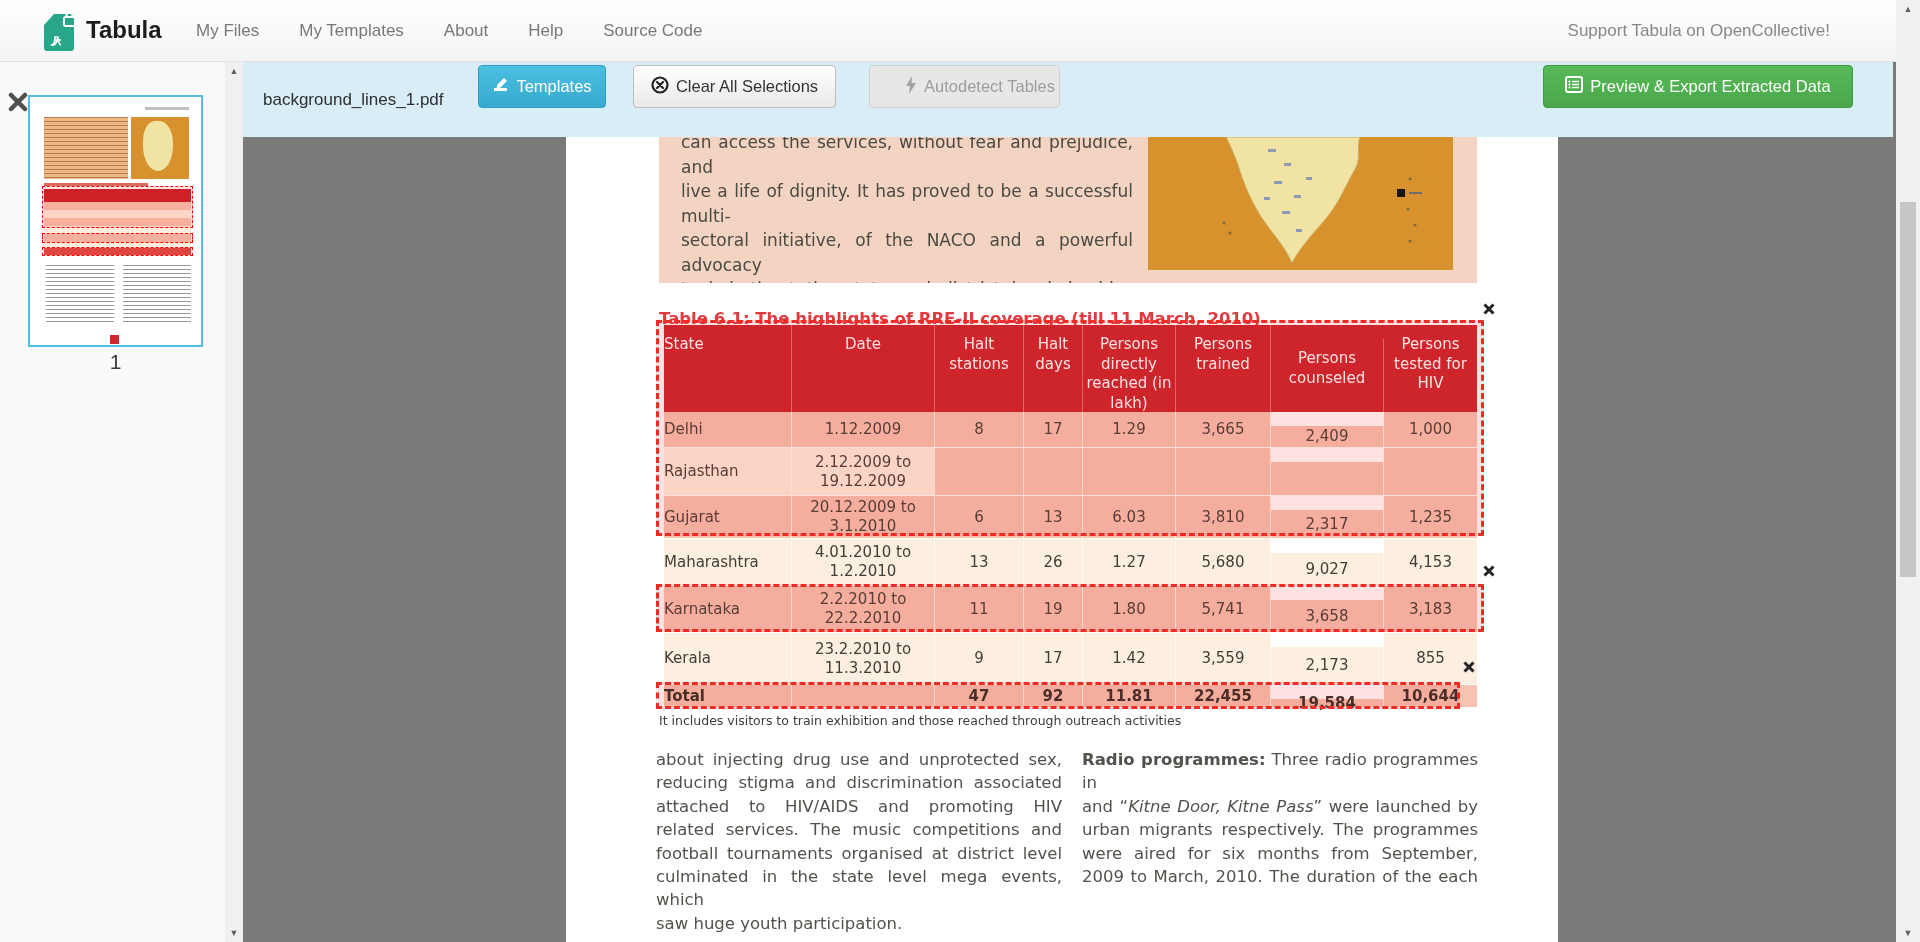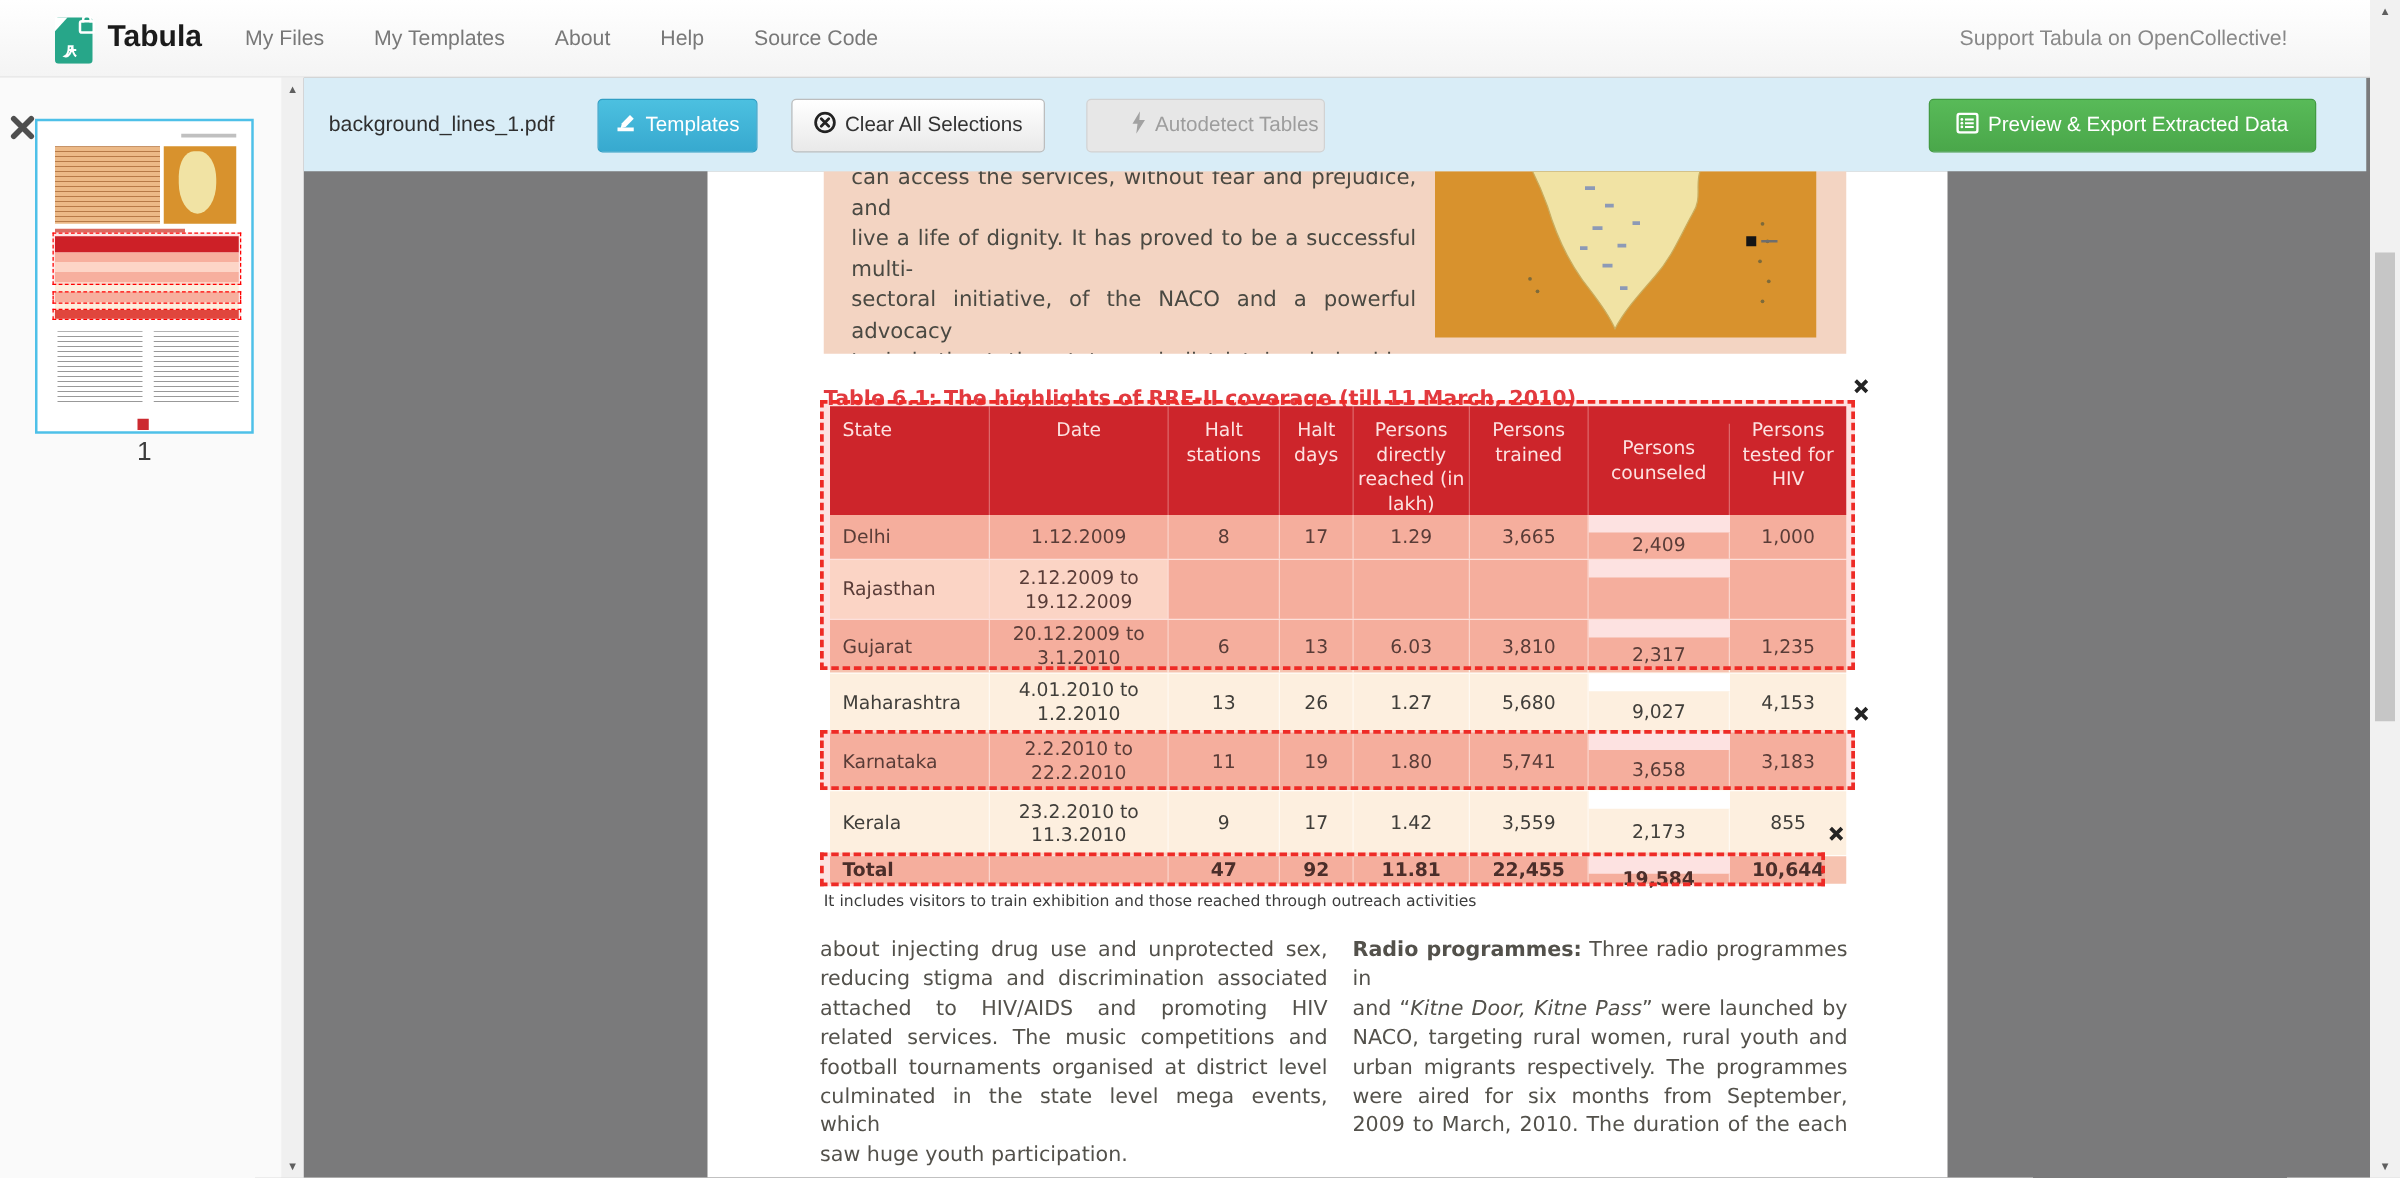--- a/index.html
+++ b/index.html
@@ -39,21 +39,21 @@
   
   #sb-scroll { position:absolute; left:225px; top:62px; width:18px; height:880px; background:#f0f0f0; }
   .arr { position:absolute; width:18px; text-align:center; font-size:9px; color:#5f5f5f; cursor:pointer; }
 
   
   #main { position:absolute; left:243px; top:62px; width:1653px; height:880px; background:#7a7a7b; overflow:hidden; }
 
   
   #toolbar { position:absolute; left:0; top:0; width:1650px; height:75px; background:#d9edf7; z-index:4; }
   #filename { position:absolute; left:20px; top:28px; font-size:17px; color:#2f2f2f; }
-  .btn { position:absolute; top:17px; height:43px; border-radius:4px; display:flex; align-items:center;
+  .btn { position:absolute; top:3px; height:43px; border-radius:4px; display:flex; align-items:center;
     justify-content:center; gap:7px; font-size:16.5px; cursor:pointer; }
   #btn-templates { left:235px; width:128px; background:linear-gradient(#4cc0e0,#37a9cf); border:1px solid #2f9ec4; color:#fff; }
   #btn-clear { left:390px; width:203px; background:linear-gradient(#ffffff,#e9e9e9); border:1px solid #bdbdbd; color:#333; }
   #btn-auto { left:626px; width:191px; background:#e7e7e7; border:1px solid #d2d2d2; color:#9d9d9d; cursor:default;padding-left:31px; }
   #btn-export { left:1300px; width:310px; background:linear-gradient(#58ba58,#4aa74a); border:1px solid #429b42; color:#fff; }
 
   
   #page { position:absolute; left:323px; top:75px; width:992px; height:805px; background:#fff;
     font-family:"DejaVu Sans", sans-serif; }
   #intro { position:absolute; left:93px; top:0; width:818px; height:146px; background:#f3d4c2; overflow:hidden; }
@@ -69,21 +69,21 @@
     border-right:1px solid rgba(255,255,255,.35); }
   .th:last-child { border-right:none; }
   .tr { display:flex; }
   .tr + .tr { border-top:1.5px solid #fffdf8; }
   .td { display:flex; align-items:center; justify-content:center; text-align:center;
     font-size:15px; line-height:19px; color:#403e3a; border-right:1.5px solid rgba(255,253,248,.8); }
   .td:last-child { border-right:none; }
   .pink { background:#f6c3b0; }
   .cream { background:#fdefdf; }
   .total { font-weight:700; color:#302e2a; }
-  .c0 { width:128px; justify-content:flex-start; text-align:left; padding-left:10px; }
+  .c0 { width:128px; justify-content:flex-start; text-align:left; }
   .c1 { width:143px; } .c2 { width:89px; } .c3 { width:59px; }
   .c4 { width:93px; } .c5 { width:95px; } .c6 { width:113px;margin-top:14px; } .c7 { width:93px; }
 
   #footnote { position:absolute; left:93px; top:576px; font-size:12.5px; color:#3c3c3c; }
 
   
   .selbox { position:absolute; border:3px dashed #ee2b26; background:rgba(244,52,46,.14); cursor:move; }
   .selx { position:absolute; cursor:pointer; width:16px; height:16px; }
 
   
@@ -355,21 +355,20 @@
         <div class="pline">reducing stigma and discrimination associated</div>
         <div class="pline">attached to HIV/AIDS and promoting HIV</div>
         <div class="pline">related services. The music competitions and</div>
         <div class="pline">football tournaments organised at district level</div>
         <div class="pline">culminated in the state level mega events, which</div>
         <div class="pline last">saw huge youth participation.</div>
       </div>
     <div class="para" id="para-right">
         <div class="pline"><span class="b">Radio programmes:</span><span> Three radio programmes in</span></div>
         <div class="pline"><span>and “</span><span class="i">Kitne Door, Kitne Pass</span><span>” were launched by</span></div>
-        <div class="pline"><span>NACO, targeting rural women, rural youth and</span></div>
         <div class="pline"><span>urban migrants respectively. The programmes</span></div>
         <div class="pline"><span>were aired for six months from September,</span></div>
         <div class="pline"><span>2009 to March, 2010. The duration of the each</span></div>
       </div>
   </div>
 </div>
 
 <div id="win-scroll">
   <div class="arr" style="top:4px;">▲</div>
   <div id="win-thumb"></div>

